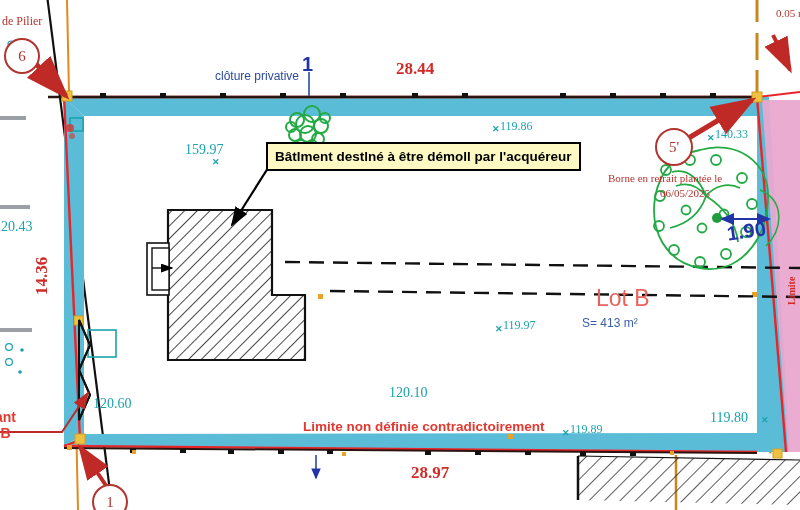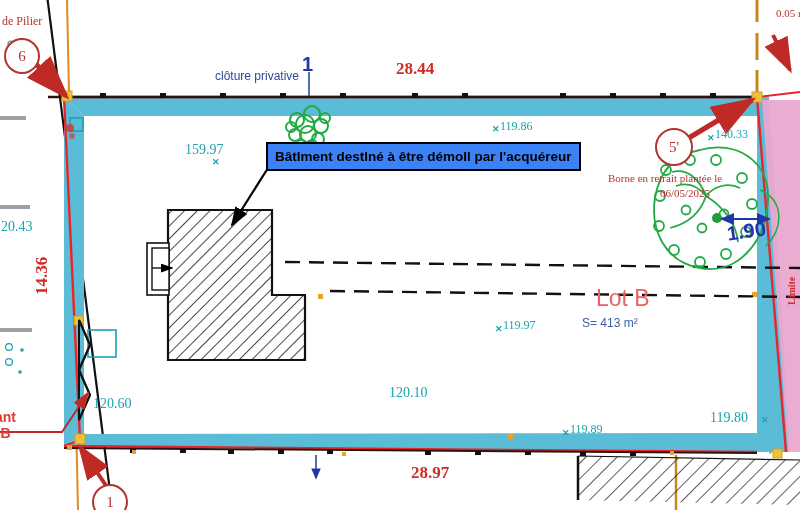--- a/index.html
+++ b/index.html
@@ -80,21 +80,21 @@
     font-family: "Liberation Sans", sans-serif;
   }
   .t-callout {
     color: #000000;
     font-weight: bold;
     font-size: 13.5px;
     font-family: "Liberation Sans", sans-serif;
   }
   .callout-box {
     position: absolute;
-    background: #3b82f6;
+    background: #fef9c3;
     border: 2px solid #000000;
     padding: 3px 7px 4px 7px;
   }
   .vert-dim {
     position: absolute;
     color: #d12b28;
     font-weight: bold;
     font-size: 17px;
     font-family: "Liberation Serif", serif;
     transform: rotate(-90deg);
@@ -354,20 +354,21 @@
   <div class="vert-dim" style="left:32px; top:295px;">14.36</div>
 
   <div class="lbl t-blue-num" style="left:727px; top:221px; transform:rotate(-8deg);">1.90</div>
 
   <div class="lbl t-red-note" style="left:776px; top:8px; font-size:11px;">0.05 m</div>
 
   <div class="lbl t-blue" style="left:215px; top:70px;">clôture privative</div>
 
   <div class="lbl t-blue-num" style="left:302px; top:54px;">1</div>
 
+  <div class="lbl t-red-bold" style="left:303px; top:420px;">Limite non définie contradictoirement</div>
 
   <div class="vert-red-sm" style="left:786px; top:305px;">Limite</div>
 
   <div class="lbl t-lotb" style="left:596px; top:286px;">Lot B</div>
   <div class="lbl t-surface" style="left:582px; top:317px;">S= 413 m²</div>
 
   <div class="callout-box" style="left:266px; top:142px;">
     <span class="t-callout">Bâtlment destlné à être démoll par l'acquéreur</span>
   </div>
 

